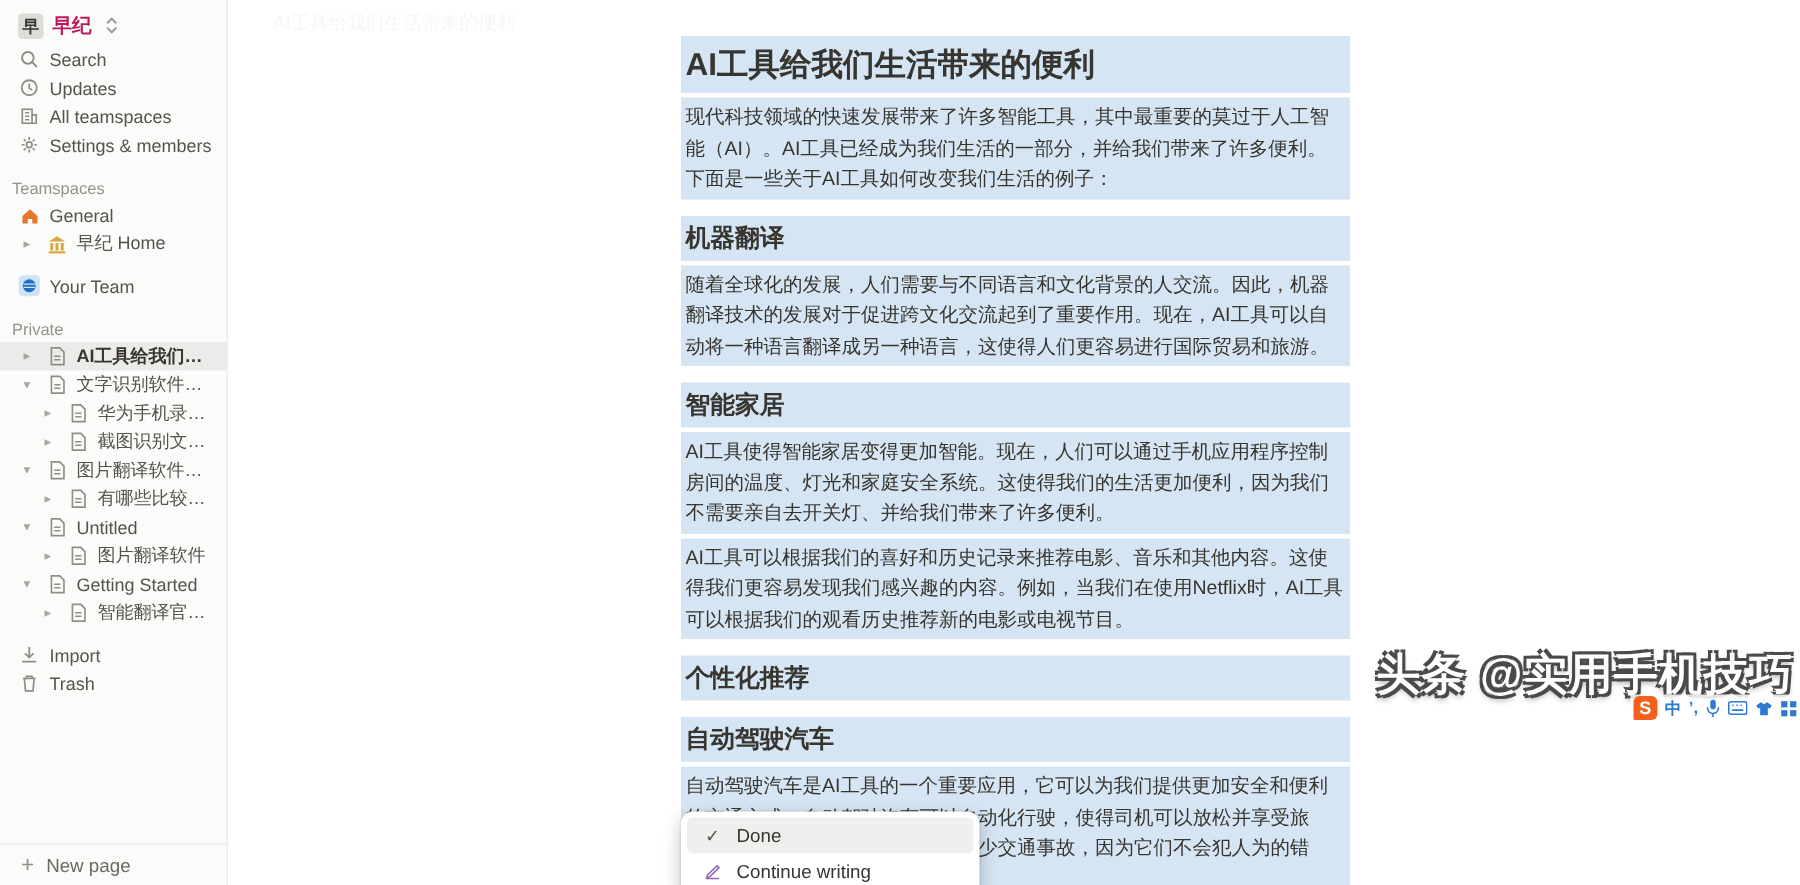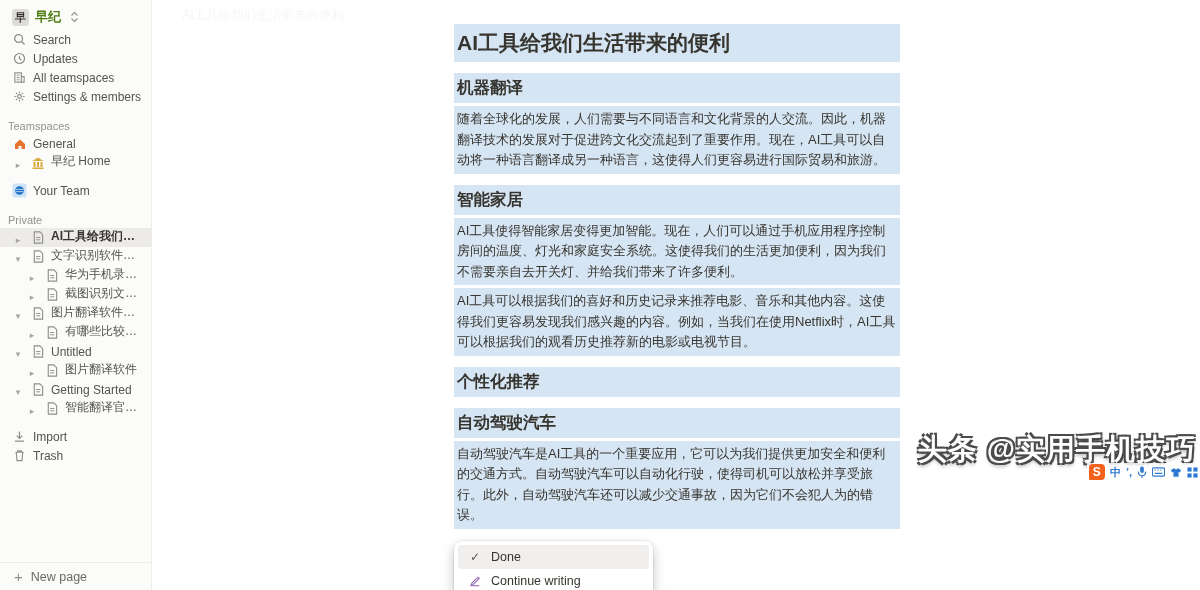--- a/index.html
+++ b/index.html
@@ -4,29 +4,29 @@
 <style>
   * { margin:0; padding:0; box-sizing:border-box; }
   html,body { width:1200px; height:590px; overflow:hidden; background:#fff;
     font-family:"Liberation Sans","DejaVu Sans",sans-serif; }
   .app { display:flex; width:1200px; height:590px; }
 
   
   .sidebar { width:152px; min-width:152px; height:590px; background:#fbfbfa;
     border-right:1px solid #ececea; position:relative; color:#55534e;
     font-size:12px; padding-top:6px; }
-  .sb-row { display:flex; align-items:flex-end; gap:6px; padding:2px 8px 2px 12px;
+  .sb-row { display:flex; align-items:center; gap:6px; padding:2px 8px 2px 12px;
     height:19px; white-space:nowrap; cursor:pointer; }
   .sb-row .lbl { overflow:hidden; text-overflow:ellipsis; }
   .sb-icon { width:15px; min-width:15px; height:15px; display:flex; align-items:center;
     justify-content:center; color:#8f8d88; font-size:12px; }
   .ws-row { display:flex; align-items:center; gap:6px; padding:2px 8px 4px 12px; height:24px; cursor:pointer; }
   .ws-badge { width:17px; height:17px; border-radius:3px; background:#dedcd9; color:#37352f;
     font-size:11px; font-weight:bold; display:flex; align-items:center; justify-content:center; }
-  .ws-name { font-weight:bold; color:#4d7c0f; font-size:13px; }
+  .ws-name { font-weight:bold; color:#be185d; font-size:13px; }
   .sb-header { font-size:11px; color:#94928d; padding:4px 8px 2px 8px; margin-top:10px; }
   .chev { width:12px; min-width:12px; color:#a7a5a0; font-size:9px; text-align:center; }
   .indent1 { padding-left:26px; }
   .sel { background:#ecebe9; }
   .sel .lbl { font-weight:bold; color:#37352f; }
   .sb-gap { height:9px; }
   .newpage { position:absolute; left:0; right:0; bottom:0; height:28px;
     border-top:1px solid #ececea; display:flex; align-items:center; gap:8px;
     padding-left:14px; color:#6b6964; font-size:12.5px; cursor:pointer; background:#fbfbfa; }
   .newpage .plus { font-size:15px; color:#908e89; }
@@ -281,20 +281,21 @@
       <span>New page</span>
     </div>
   </div>
 
   <div class="main">
 
     <div class="crumb">AI工具给我们生活带来的便利</div>
 
     <div class="doc">
       <div class="blk h1">AI工具给我们生活带来的便利</div>
+      <div class="blk p">现代科技领域的快速发展带来了许多智能工具，其中最重要的莫过于人工智能（AI）。AI工具已经成为我们生活的一部分，并给我们带来了许多便利。下面是一些关于AI工具如何改变我们生活的例子：</div>
       <div class="blk h2">机器翻译</div>
       <div class="blk p">随着全球化的发展，人们需要与不同语言和文化背景的人交流。因此，机器翻译技术的发展对于促进跨文化交流起到了重要作用。现在，AI工具可以自动将一种语言翻译成另一种语言，这使得人们更容易进行国际贸易和旅游。</div>
       <div class="blk h2">智能家居</div>
       <div class="blk p">AI工具使得智能家居变得更加智能。现在，人们可以通过手机应用程序控制房间的温度、灯光和家庭安全系统。这使得我们的生活更加便利，因为我们不需要亲自去开关灯、并给我们带来了许多便利。</div>
       <div class="blk p">AI工具可以根据我们的喜好和历史记录来推荐电影、音乐和其他内容。这使得我们更容易发现我们感兴趣的内容。例如，当我们在使用Netflix时，AI工具可以根据我们的观看历史推荐新的电影或电视节目。</div>
       <div class="blk h2">个性化推荐</div>
       <div class="blk h2">自动驾驶汽车</div>
       <div class="blk p">自动驾驶汽车是AI工具的一个重要应用，它可以为我们提供更加安全和便利的交通方式。自动驾驶汽车可以自动化行驶，使得司机可以放松并享受旅行。此外，自动驾驶汽车还可以减少交通事故，因为它们不会犯人为的错误。</div>
 
     </div>

